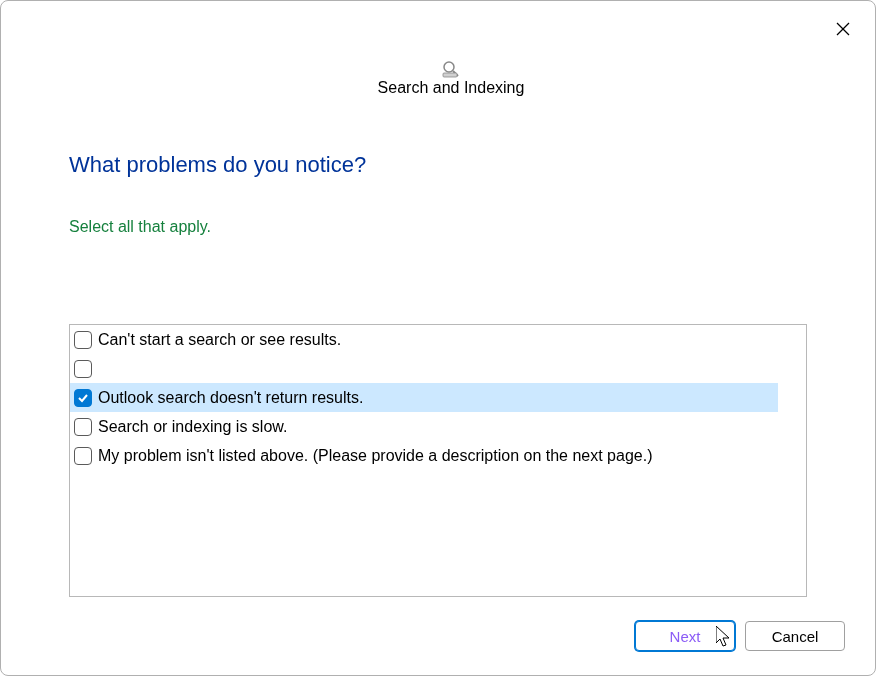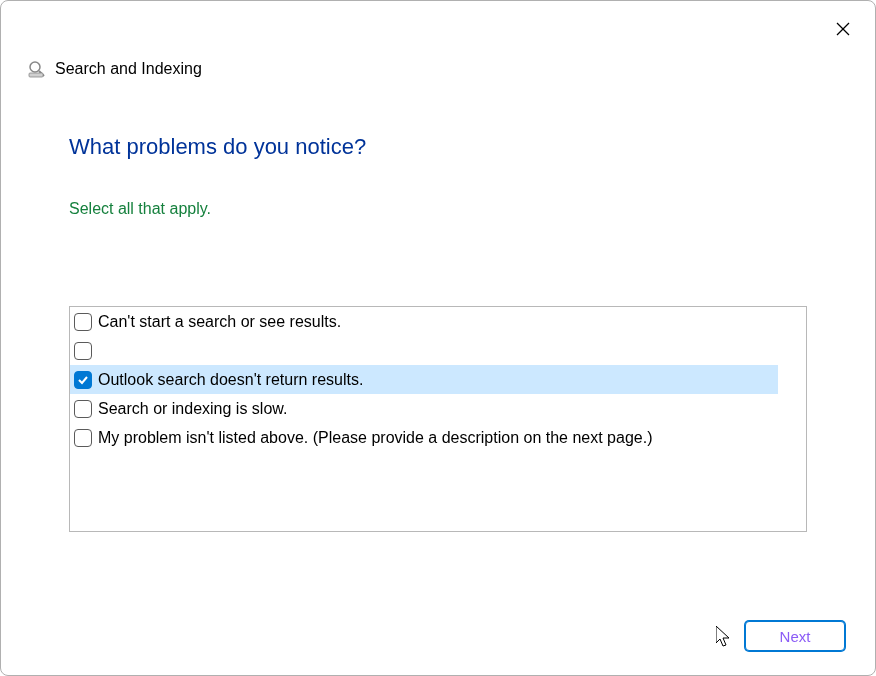--- a/index.html
+++ b/index.html
@@ -36,21 +36,21 @@
       cursor: pointer;
       font-size: 16px;
       color: #000;
       background: transparent;
       border: none;
     }
     .header {
       display: flex;
       align-items: center;
       padding: 58px 0 0 26px;
-      gap: 8px;
+      flex-direction: column;
     }
     .header-icon {
       width: 20px;
       height: 20px;
       display: inline-flex;
       align-items: center;
       justify-content: center;
     }
     .header-title {
       font-size: 16px;
@@ -70,21 +70,21 @@
       margin-top: 55px;
     }
     .instruction {
       font-size: 16px;
       color: #15803d;
       margin-top: 40px;
     }
     .options-box {
       margin-top: 88px;
       border: 1px solid #b8b8b8;
-      height: 226px;
+      height: 273px;
       background: #fff;
       overflow: hidden;
       position: relative;
     }
     .options-inner {
       position: absolute;
       left: 0;
       top: 0;
       right: 28px;
       bottom: 0;
@@ -227,19 +227,20 @@
           </span>
           <span>My problem isn't listed above. (Please provide a description on the next page.)</span>
         </div>
       </div>
       <div class="scrollbar-track"></div>
     </div>
   </div>
 
   <div class="footer">
     <button class="btn btn-primary">Next</button>
+    <button class="btn btn-secondary">Cancel</button>
   </div>
 
   <svg class="cursor-arrow" width="20" height="24" viewBox="0 0 20 24">
     <path d="M0,0 L0,17 L4,13 L7,20 L10,19 L7,12 L13,12 Z" fill="#fff" stroke="#000" stroke-width="1"></path>
   </svg>
 
 </div>
 
 </body></html>

